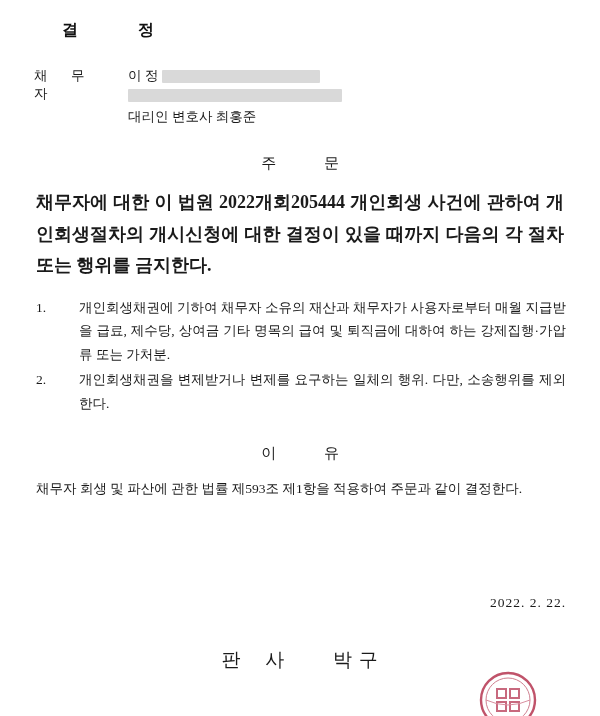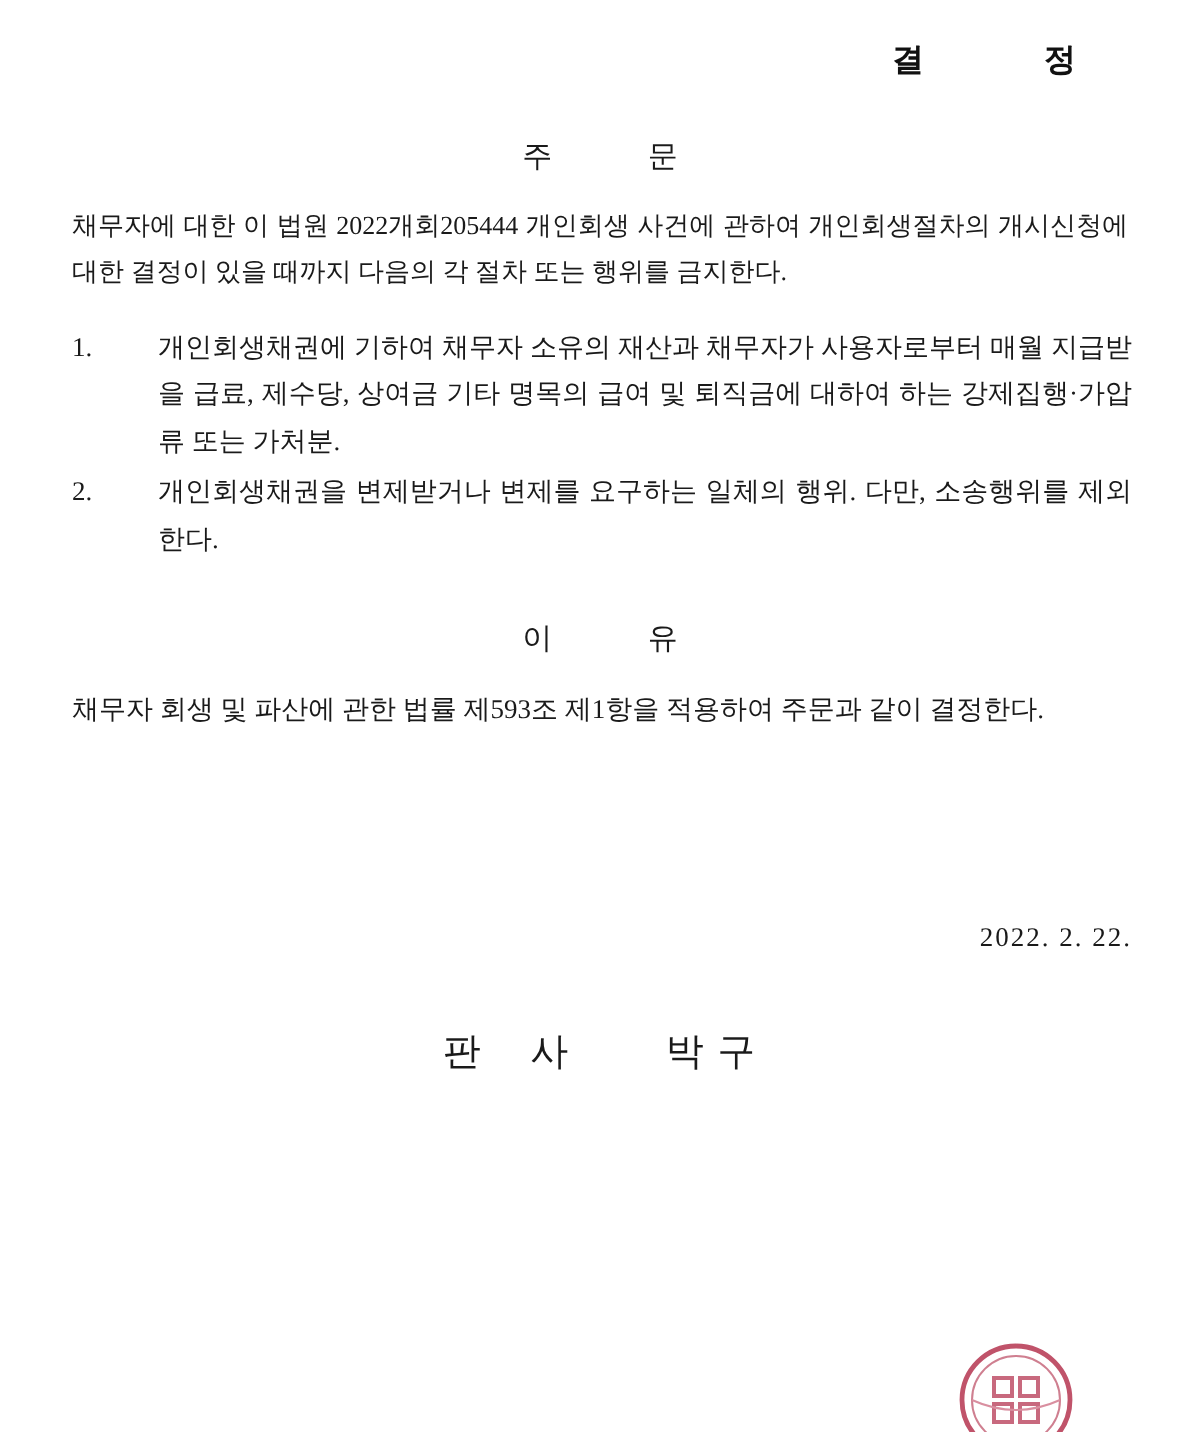--- a/index.html
+++ b/index.html
@@ -26,21 +26,21 @@
   .court-title {
     margin-top: 33px;
     text-align: center;
     font-size: 19px;
     font-weight: bold;
     letter-spacing: 9px;
     color: #111;
   }
   .doc-type {
     margin-top: 20px;
-    text-align: right;
+    text-align: left;
     font-size: 16px;
     font-weight: bold;
     letter-spacing: 28px;
     padding-left: 28px;
     color: #111;
   }
   
   .fields {
     margin-top: 26px;
     font-size: 13.5px;
@@ -85,24 +85,25 @@
   .section-head {
     margin-top: 28px;
     text-align: center;
     font-size: 15px;
     font-weight: normal;
     letter-spacing: 22px;
     padding-left: 22px;
   }
   .para {
     margin-top: 14px;
-    font-size: 13px;
+    font-size: 18px;
     line-height: 1.75;
     text-align: justify;
     padding: 0 2px;
+    font-weight: bold;
   }
   .numbered {
     margin-top: 14px;
     font-size: 13.5px;
     line-height: 1.75;
     padding-left: 2px;
   }
   .num-item {
     display: flex;
     margin-bottom: 2px;
@@ -153,20 +154,28 @@
 <body>
 
 <div class="page">
 
 
   <div class="doc-type">결 정</div>
 
   <div class="fields">
 
 
+    <div class="field-row">
+      <div class="field-label">채 무 자</div>
+      <div class="field-value">
+        <span>이  정</span><span class="redact bar1"></span>
+        <span class="redact bar2"></span>
+        <div class="agent-line">대리인 변호사 최홍준</div>
+      </div>
+    </div>
 
   </div>
 
   <div class="section-head">주 문</div>
 
   <div class="para">채무자에 대한 이 법원 2022개회205444 개인회생 사건에 관하여 개인회생절차의 개시신청에 대한 결정이 있을 때까지 다음의 각 절차 또는 행위를 금지한다.</div>
 
   <div class="numbered">
     <div class="num-item">
       <div class="num-marker">1.</div>

